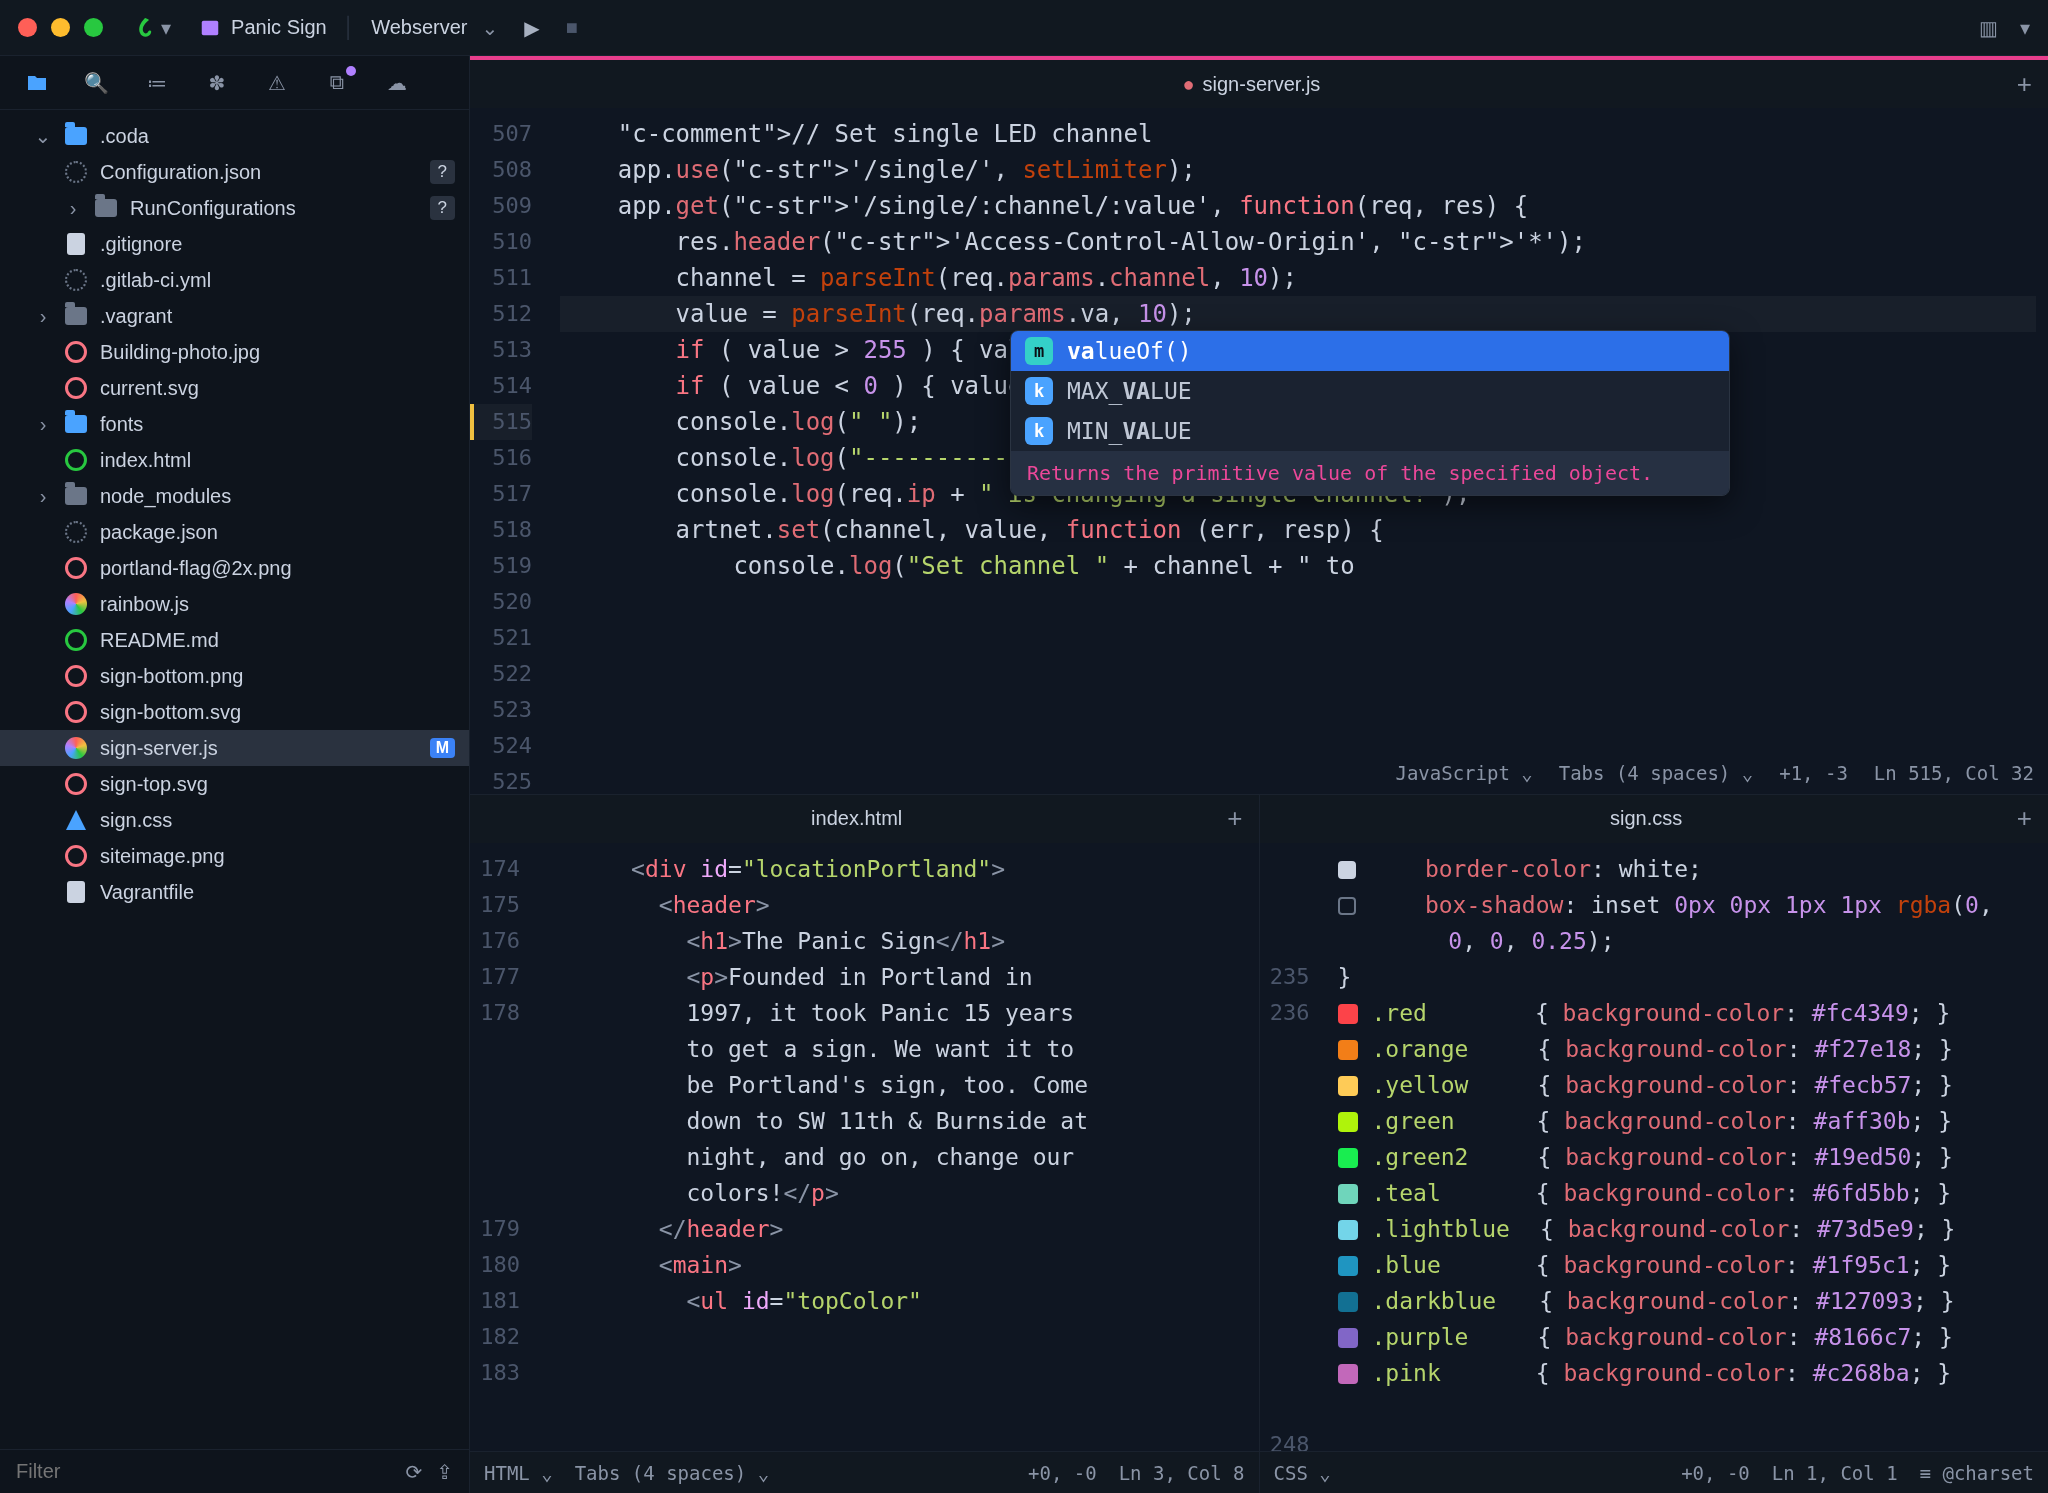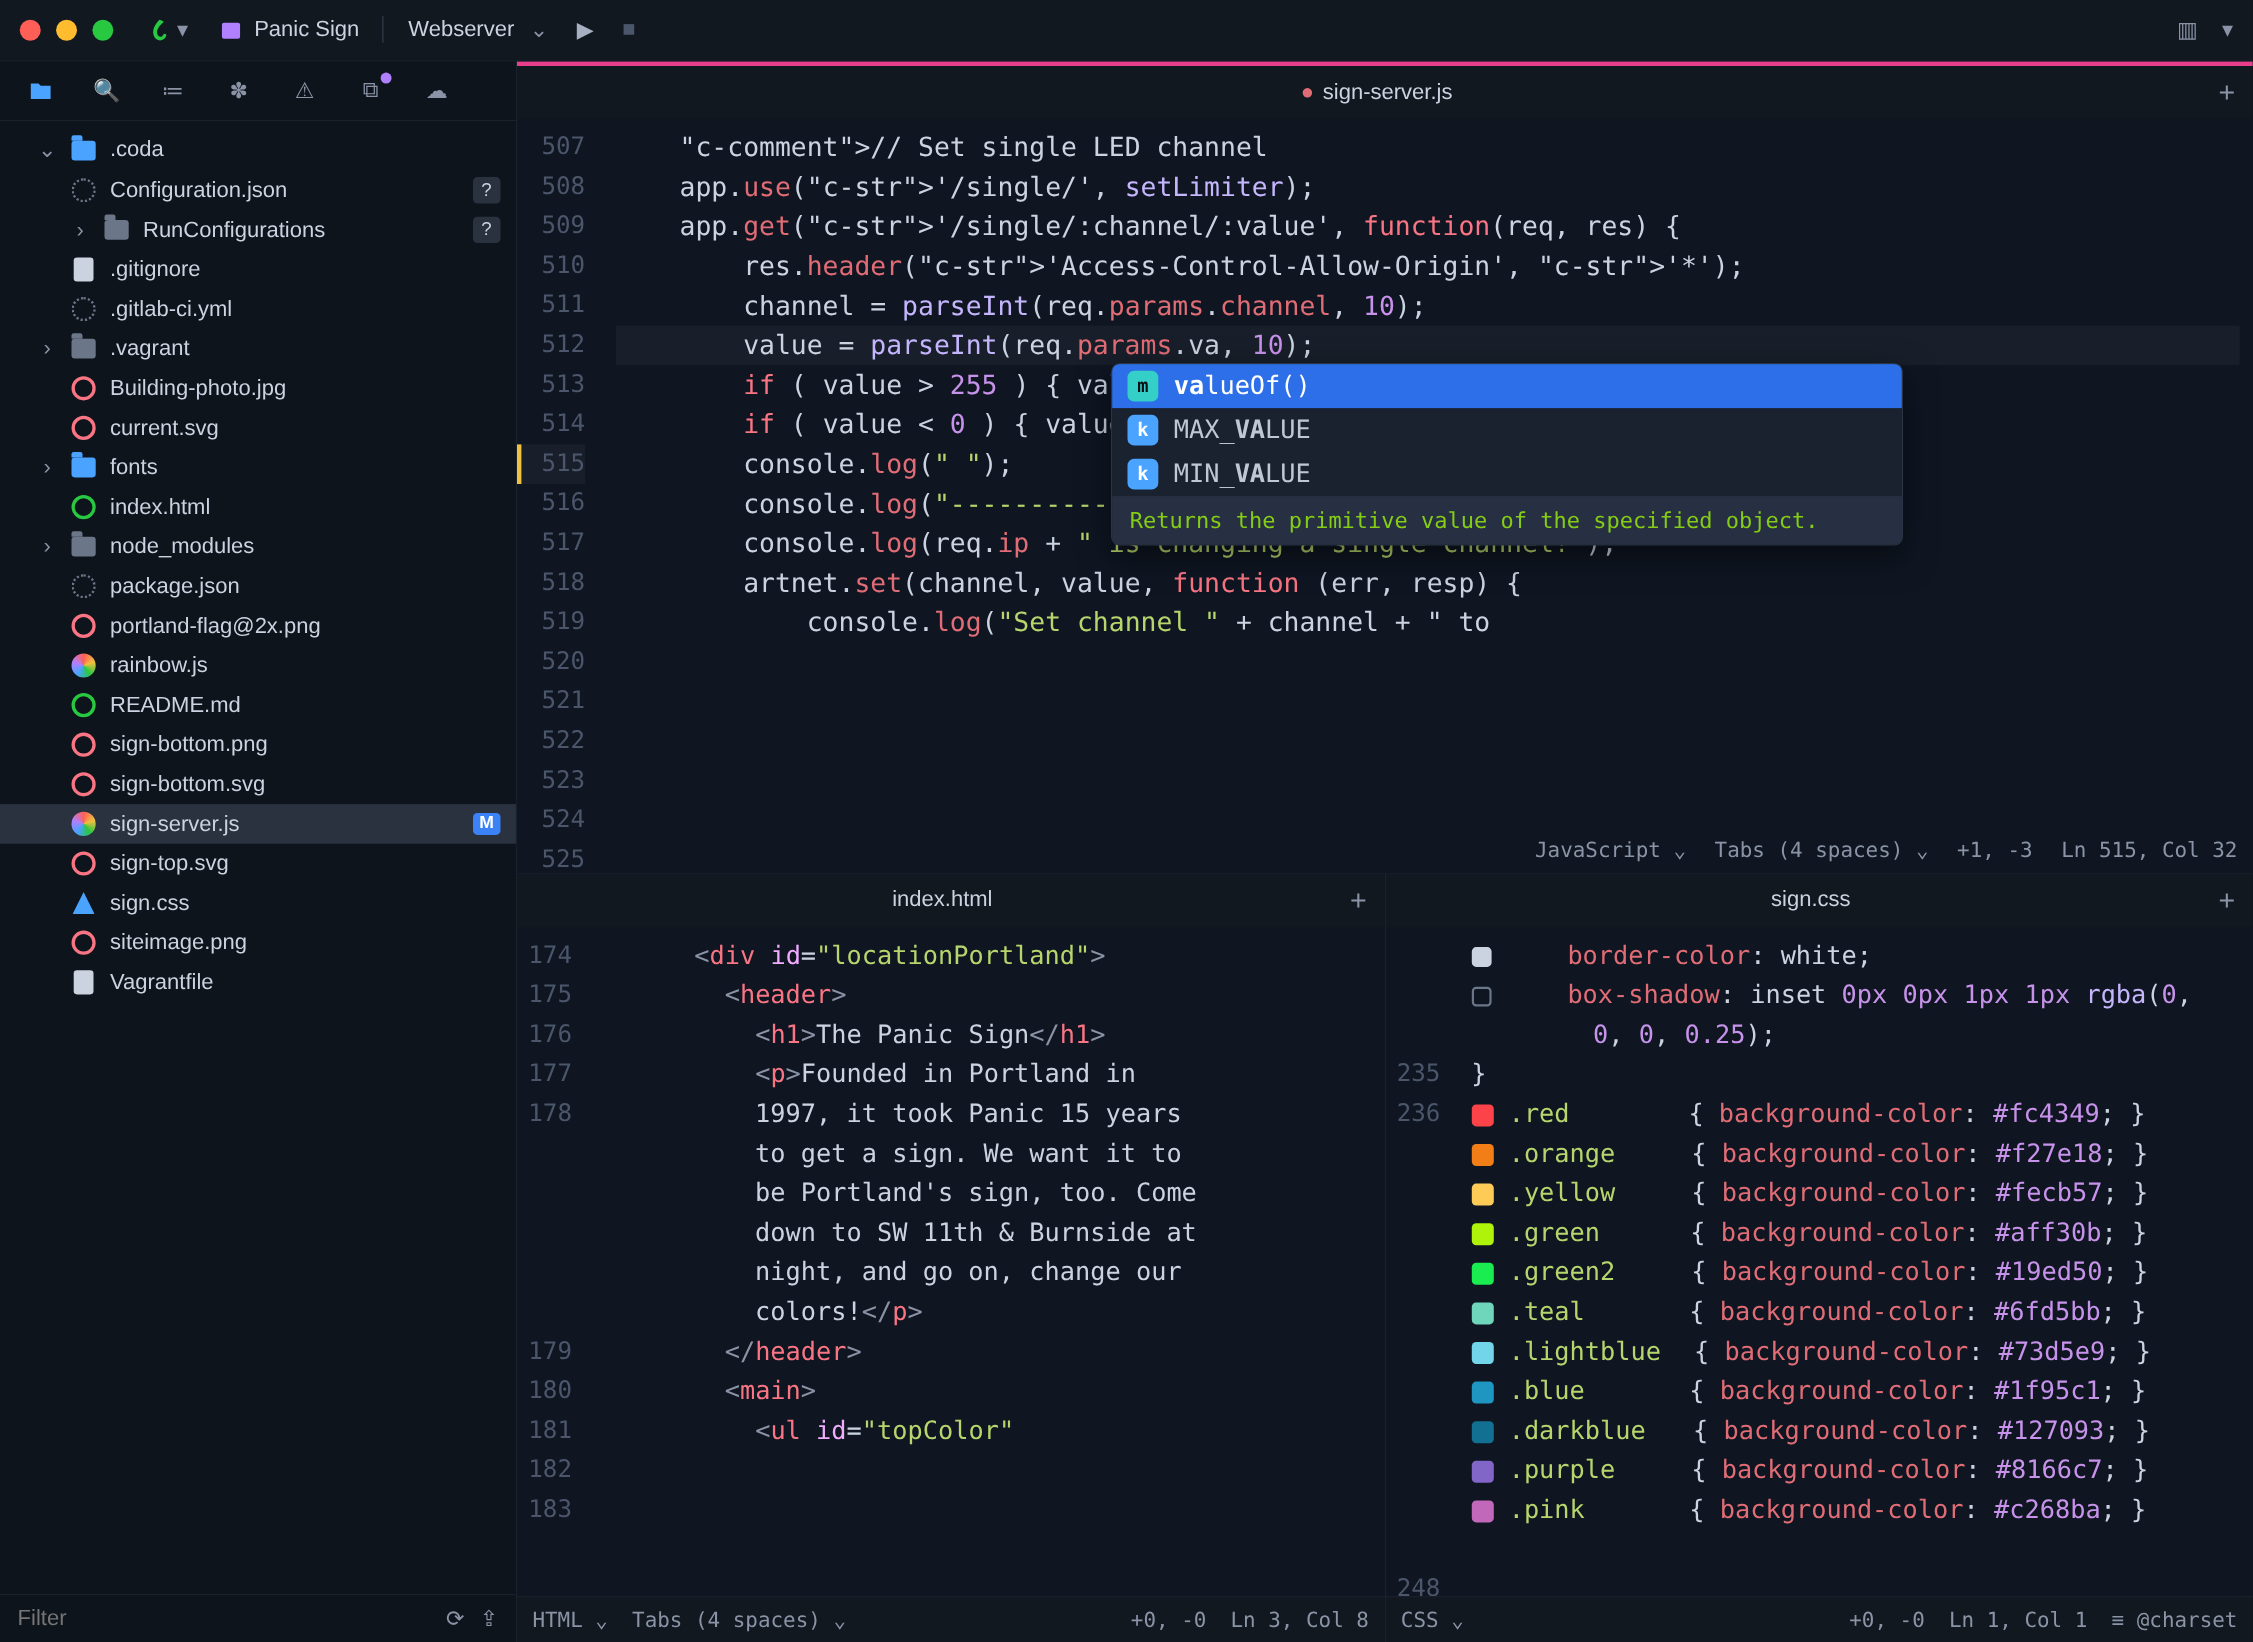--- a/index.html
+++ b/index.html
@@ -98,21 +98,21 @@
 .plus-tab { margin-left:auto; color:#8a94a6; font-size:26px; }
 
 .codewrap { flex:1; display:flex; min-height:0; overflow:hidden; position:relative; }
 .gutter { width: 78px; text-align:right; padding: 8px 16px 8px 0; color:#4b566b; line-height: 36px; font-size:22px; }
 .gutter.narrow { width: 66px; }
 .code { flex:1; padding: 8px 12px; line-height:36px; color:#cbd3e1; font-size:24px; white-space: pre; overflow:hidden; }
 .code.sm { font-size: 23px; line-height:36px; }
 .hl-line { background: rgba(255,255,255,0.04); }
 .yellow-marker { border-left: 4px solid #f0c040; }
 .c-kw { color:#f97583; }
-.c-fn { color:#c4b5fd; }
+.c-fn { color:#c2410c; }
 .c-id { color:#cbd3e1; }
 .c-str { color:#b6d56c; }
 .c-num { color:#c792ea; }
 .c-prop { color:#e06c75; }
 .c-tag { color:#f97583; }
 .c-attrname { color:#f0abfc; }
 .c-hex { color:#c792ea; }
 .c-sel { color:#b6d56c; }
 .c-punc { color:#8a94a6; }
 
@@ -121,21 +121,21 @@
   position:absolute; left:540px; top:222px; width:720px;
   background:#1a2230; border:1px solid #2b3442; border-radius:8px;
   box-shadow: 0 10px 30px rgba(0,0,0,0.5); overflow:hidden; z-index:10;
 }
 .ac-row { display:flex; align-items:center; gap:14px; padding:6px 14px; }
 .ac-row.sel { background:#2c6fe8; color:#fff; }
 .ac-pill { width:28px; height:28px; border-radius:6px; display:inline-flex; align-items:center; justify-content:center; font-weight:700; font-size:17px; color:#0a0f15; }
 .ac-pill.m { background:#34d0c8; }
 .ac-pill.k { background:#4aa3ff; color:#fff;}
 .ac-text { font-size:23px; }
-.ac-hint { background:#263042; padding:10px 16px; color:#84cc16; font-size:20px; }
+.ac-hint { background:#263042; padding:10px 16px; color:#ec4899; font-size:20px; }
 .ac-text .hl { font-weight:700; }
 
 
 .statusbar { height:42px; background:#111820; border-top:1px solid #1a222e; display:flex; align-items:center; padding:0 14px; gap:22px; color:#8a94a6; font-size:19px;}
 .statusbar .sep { flex:1; }
 
 
 .topstatus { position:absolute; right:14px; bottom:10px; display:flex; gap:26px; background:linear-gradient(to left, #0f1622 80%, transparent); padding-left:40px; color:#8a94a6; font-size:19px; align-items:center; }
 
 

